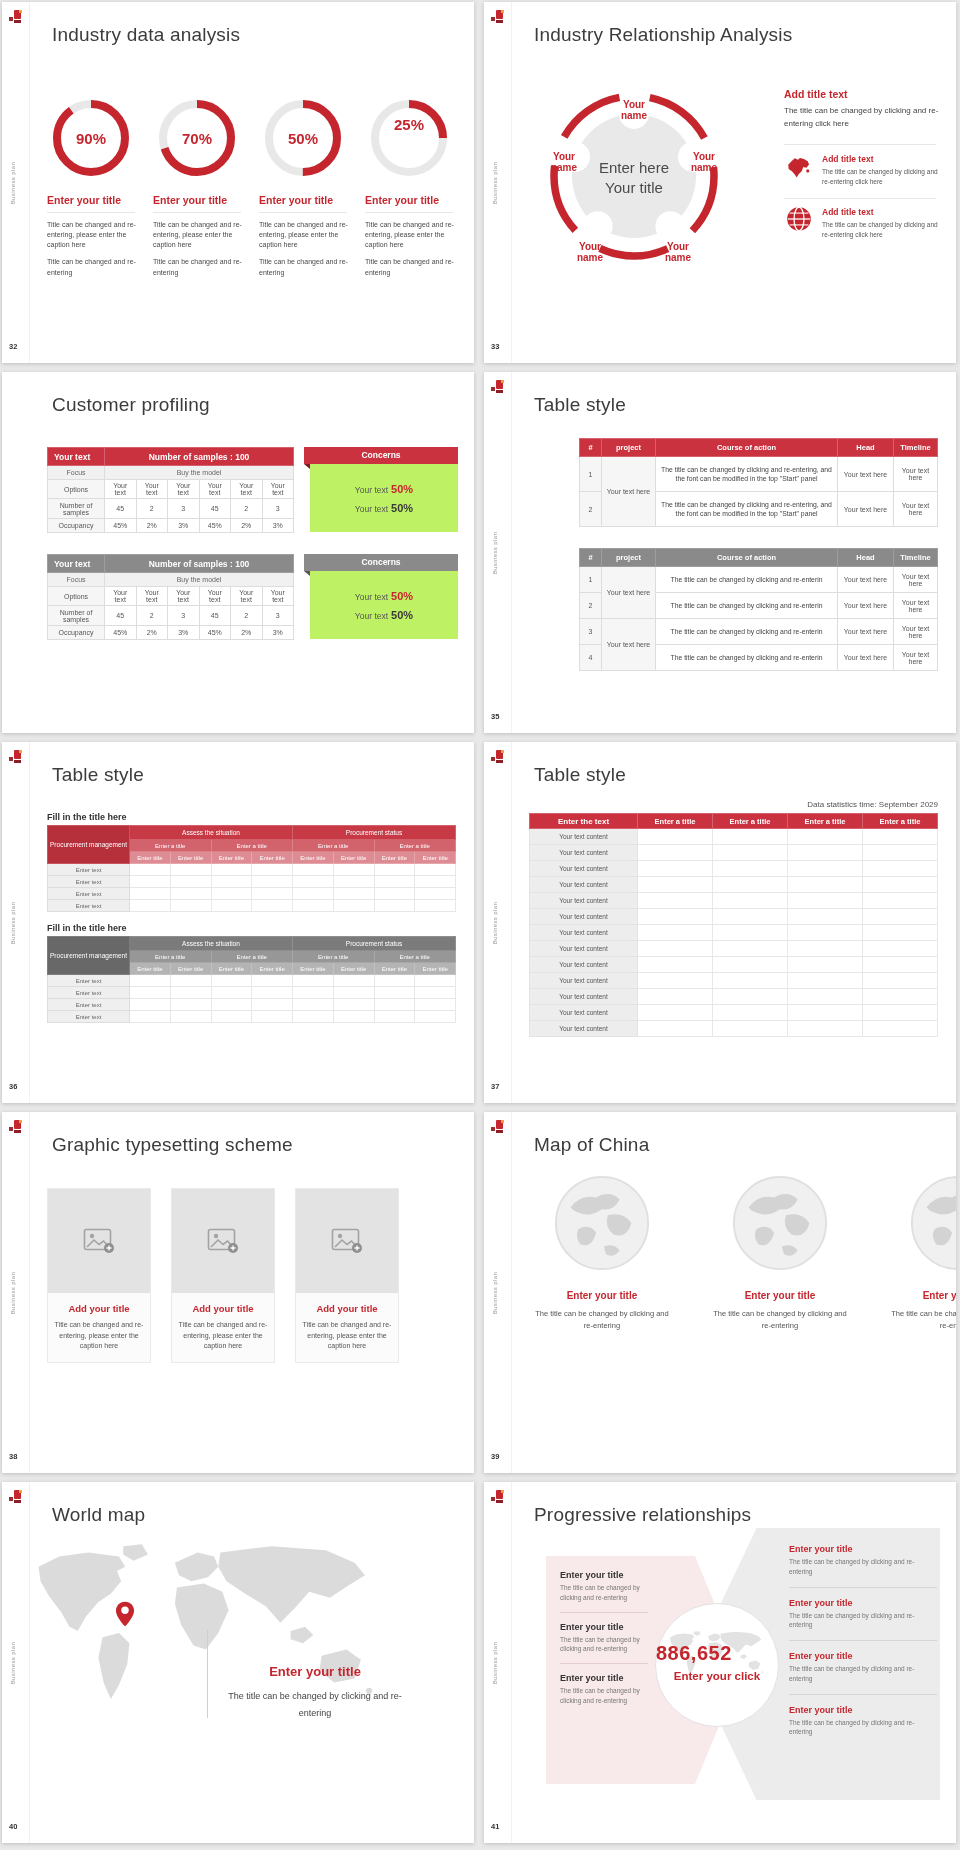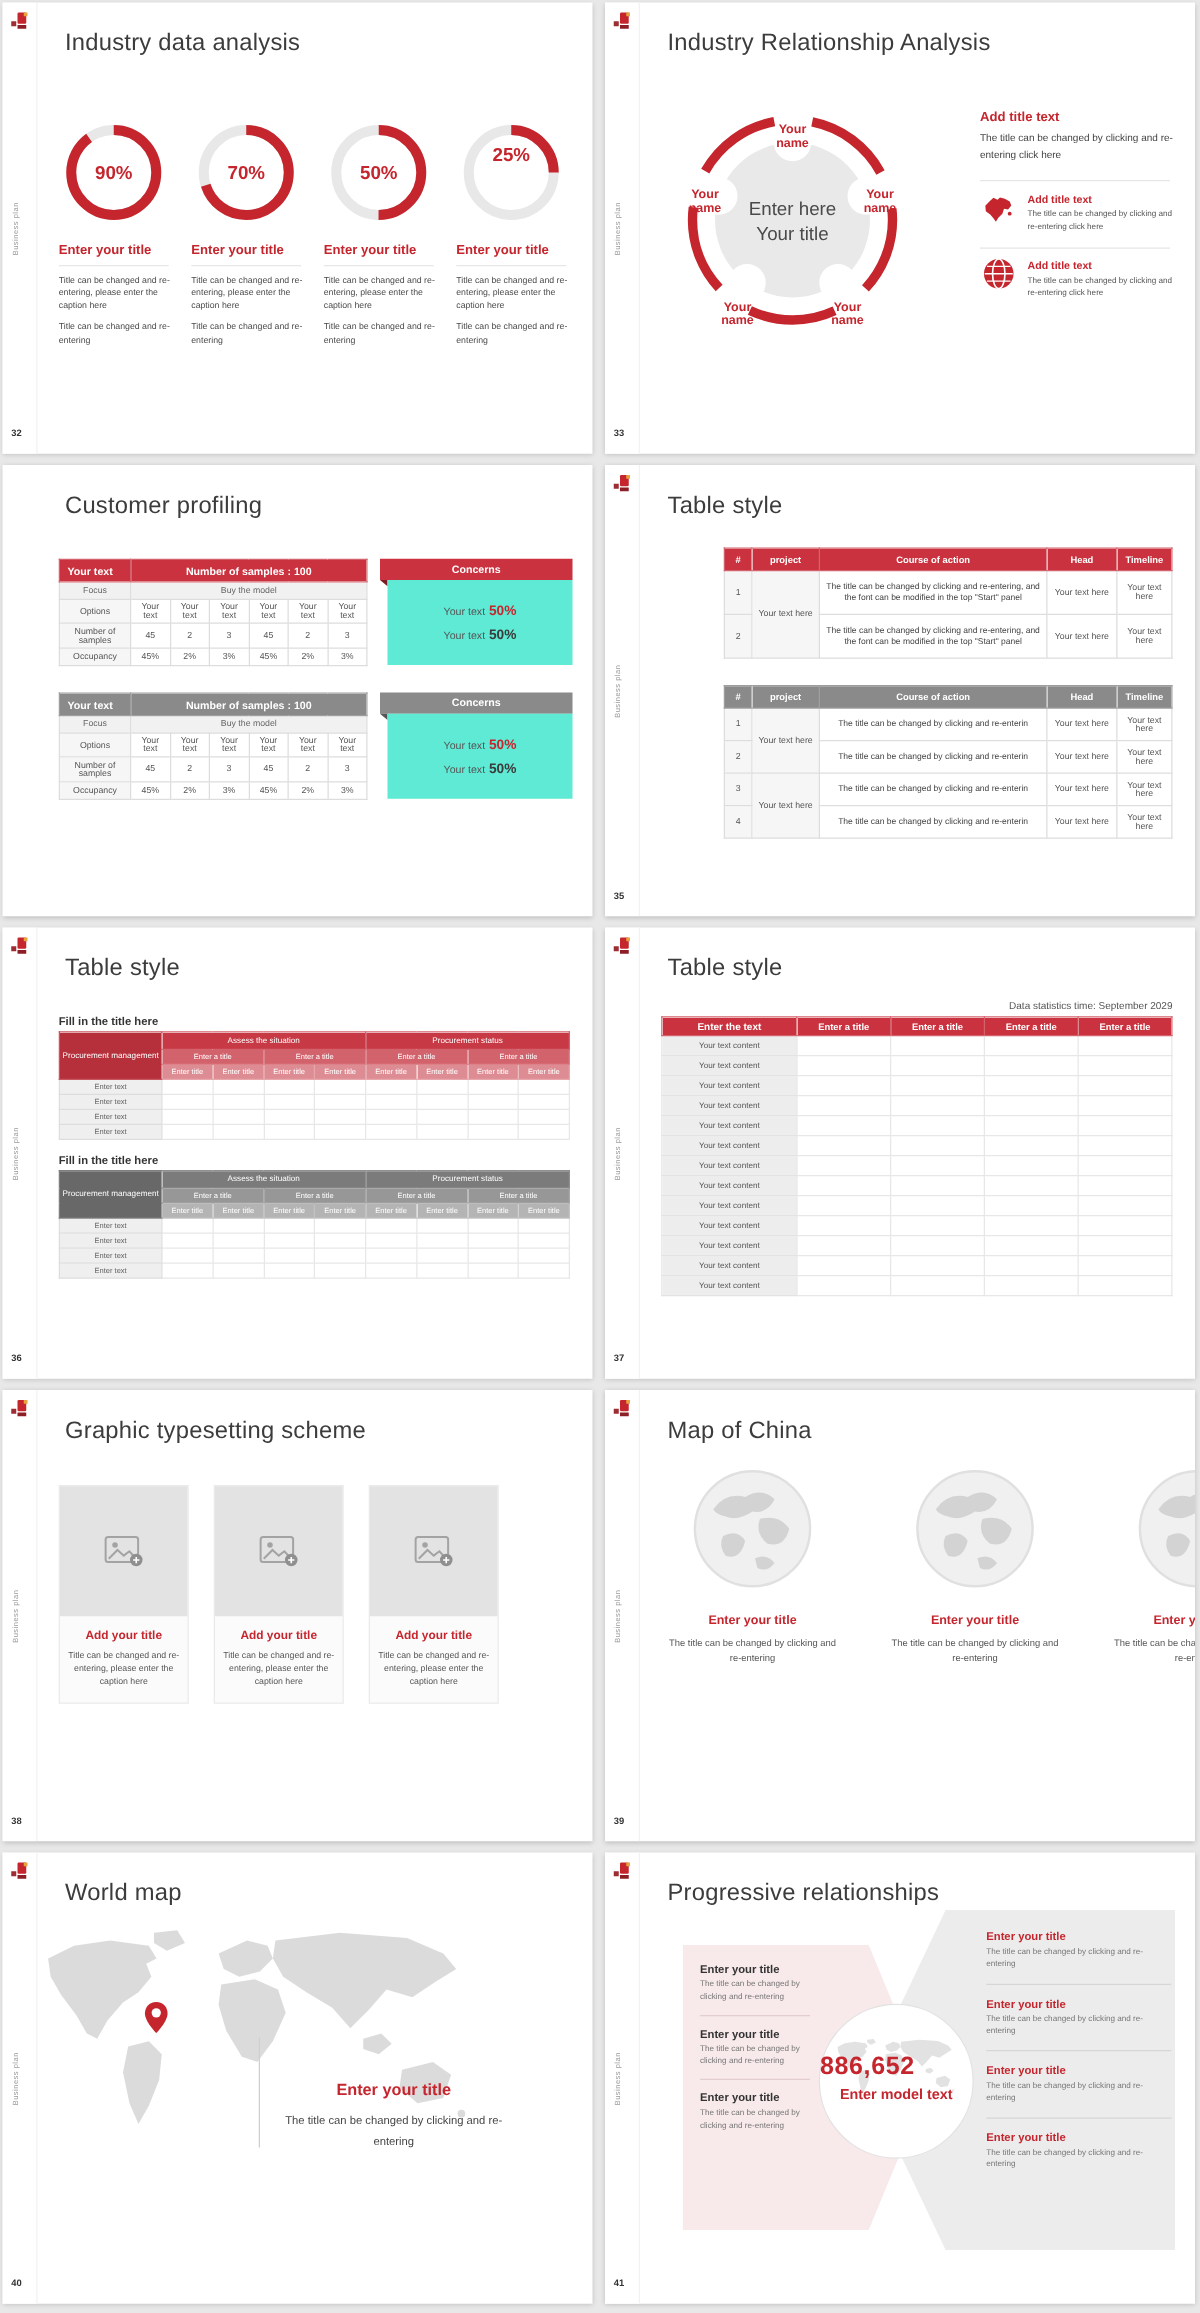--- a/index.html
+++ b/index.html
@@ -60,21 +60,21 @@
   .tb td.subrow{background:#f1f1f1;color:#666}
   .tb td.hl{text-align:left;padding-left:6px;font-size:8.5px}
   .tb td.hr{font-size:8.5px}
   .tb td.act{font-size:6.8px;color:#444;line-height:1.35;padding:2px 5px}
   
   .cbox{position:absolute;width:148px;height:85px}
   .ribbon{position:absolute;left:-6px;right:0;top:0;height:17px;color:#fff;font-weight:bold;
           font-size:8.5px;text-align:center;line-height:17px}
   .fold{position:absolute;left:-6px;top:17px;width:0;height:0;
         border-top:5px solid #7d1c23;border-left:6px solid transparent}
-  .cbody{position:absolute;left:0;right:0;top:17px;bottom:0;background:#5eead4;
+  .cbody{position:absolute;left:0;right:0;top:17px;bottom:0;background:#bef264;
          display:flex;flex-direction:column;justify-content:center;align-items:center;gap:7px}
   .cline{font-size:8.5px;color:#555}
   .cline b{font-size:11px;margin-left:3px}
   .cv-red{color:var(--red)} .cv-dark{color:#3a3a3a}
   
   .seclbl{position:absolute;left:45px;font-size:9px;font-weight:bold;color:#333}
   .v-red td.corner{background:#B5303B;color:#fff;font-size:6.5px;border-color:#c85560}
   .v-red td.g1{background:#C63945;color:#fff;font-size:6.5px;border-color:#d4626c}
   .v-red td.g2{background:#D2626C;color:#fff;font-size:6px;border-color:#dd8289}
   .v-red td.g3{background:#DD8C93;color:#fff;font-size:6px;border-color:#e6a6ab}
@@ -900,21 +900,21 @@
   <div class="panel-gray"></div>
   <div class="panel-pink"></div>
 
   <div class="circ41">
     <svg width="104" height="52" viewBox="0 0 360 180">
       <g fill="#bfbfbf">
           <use href="#wm"></use>
         </g>
     </svg>
     <div class="stat41">886,652</div>
-    <div class="statl41">Enter model text</div>
+    <div class="statl41">Enter your click</div>
   </div>
 
   <div class="pcol">
     <div class="p41">
       <h4>Enter your title</h4>
       <p>The title can be changed by clicking and re-entering</p>
       <div class="sep"></div>
     </div>
       <div class="p41">
       <h4>Enter your title</h4>

